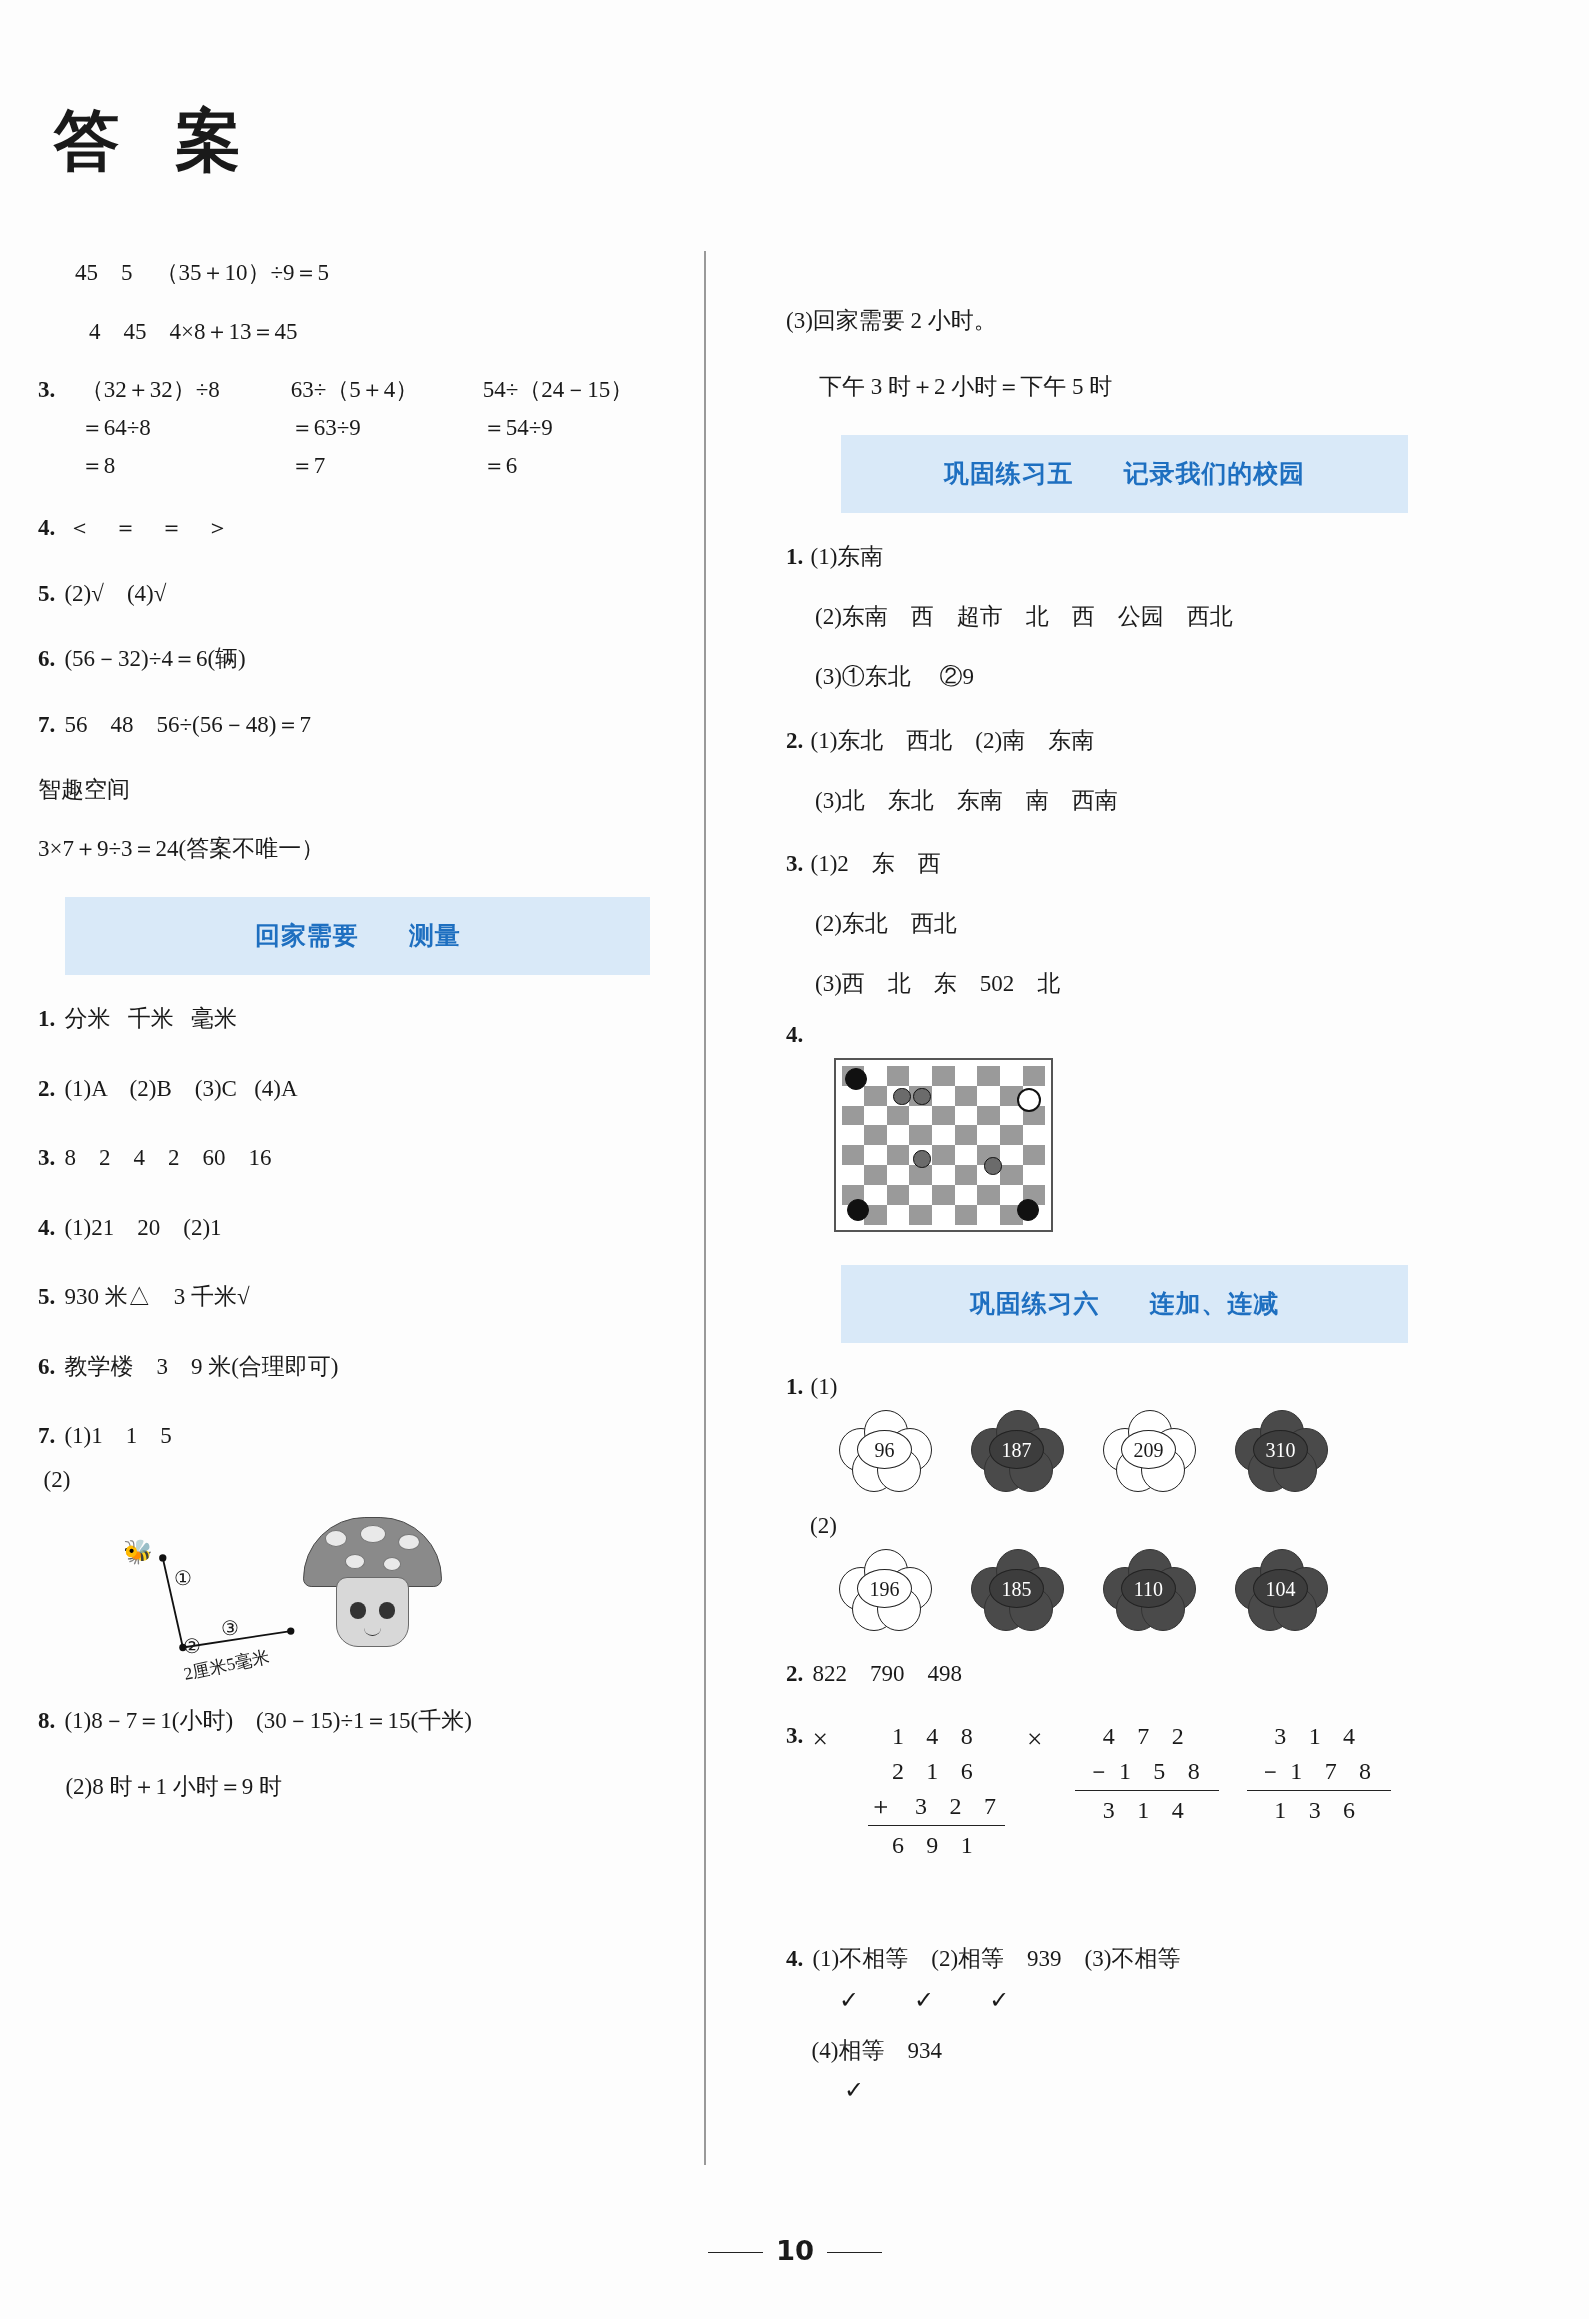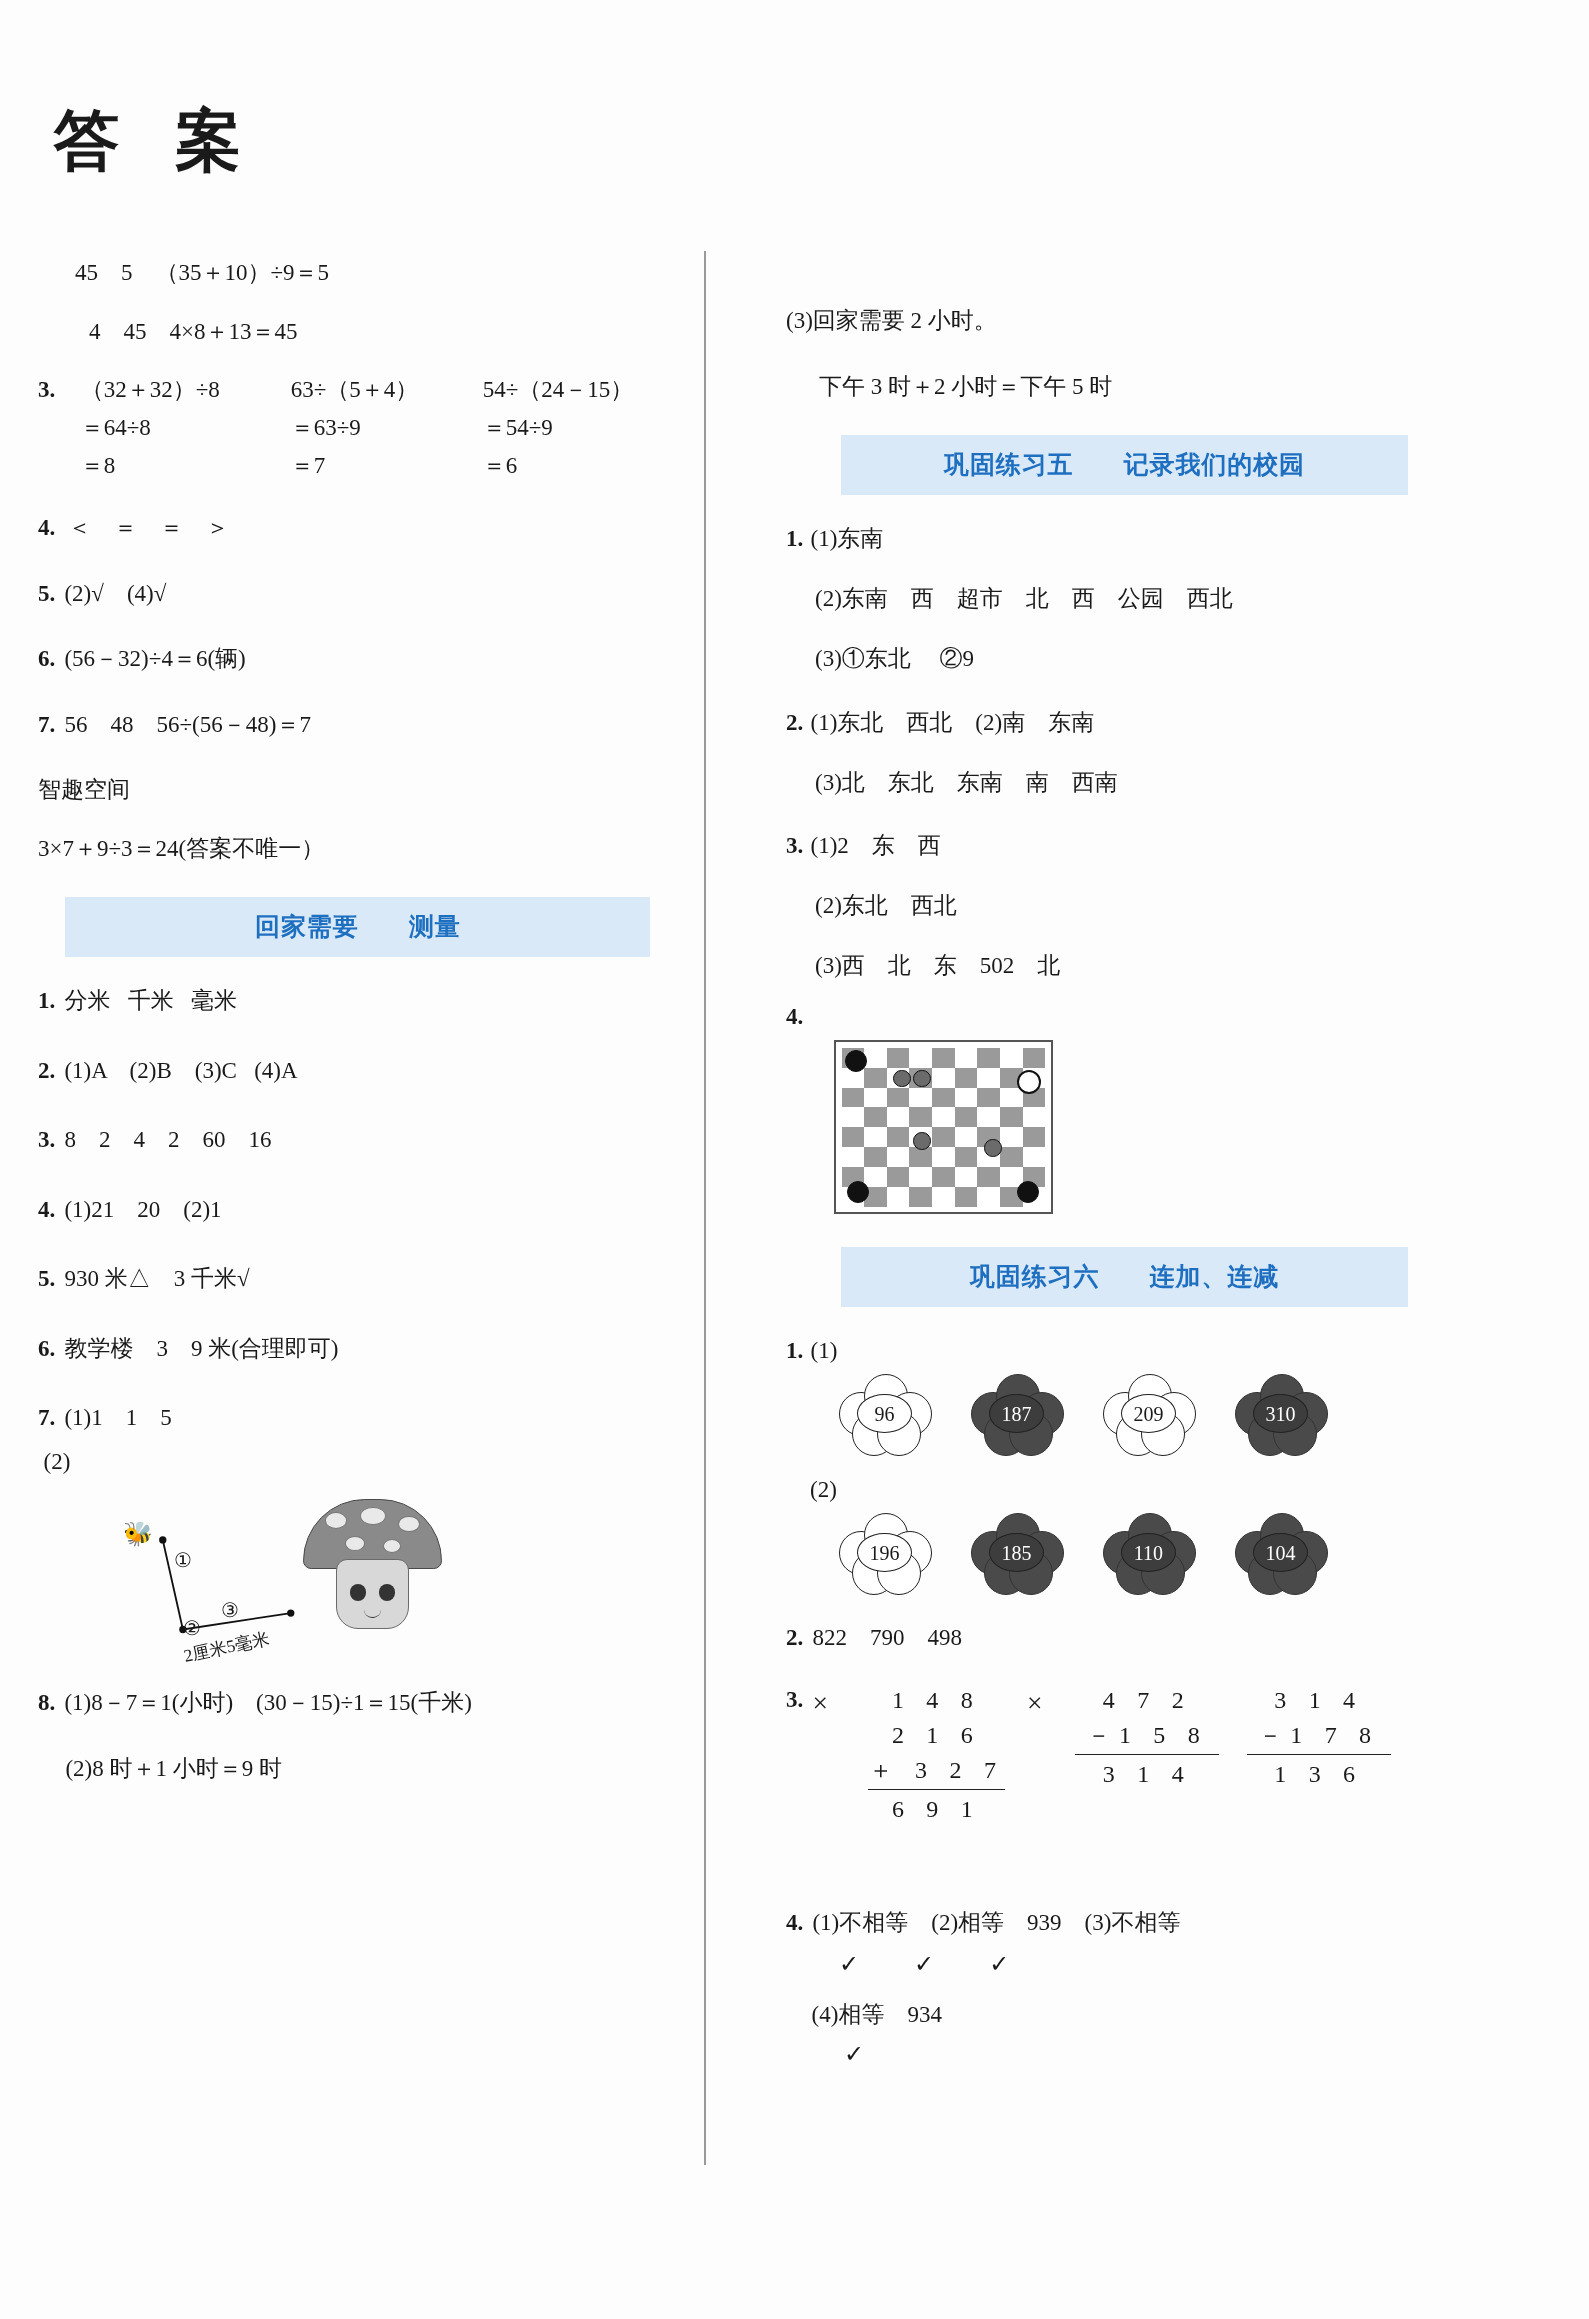--- a/index.html
+++ b/index.html
@@ -44,21 +44,21 @@
   .txt{white-space:pre-wrap;}
 
   .indent{margin-left:37px;}
   .indent2{margin-left:51px;}
 
   .band{
     background:#d9e9f8;
     color:#1e6fc0;
     font-weight:bold;
     text-align:center;
-    padding:11px 0;
+    padding:20px 0;
     font-size:25px;
     margin:31px 0 27.4px 0;
     width:585px;
     margin-left:27.4px;
     font-family:"DejaVu Sans", sans-serif;
     letter-spacing:0.9px;
   }
   .band .sp{display:inline-block;width:31px;}
 
   
@@ -572,15 +572,18 @@
     </div>
 
     <div class="row" style="margin-bottom:3.7px;">
       <span class="txt" style="margin-left:25.6px;">(4)相等    934</span>
     </div>
     <div class="row" style="margin-left:58px;">
       <span class="checkmark">✓</span>
     </div>
   </div>
 
+  <div class="footer">
+    <span class="bar"></span><span>10</span><span class="bar"></span>
+  </div>
 
 </div>
 
 
 </body></html>

